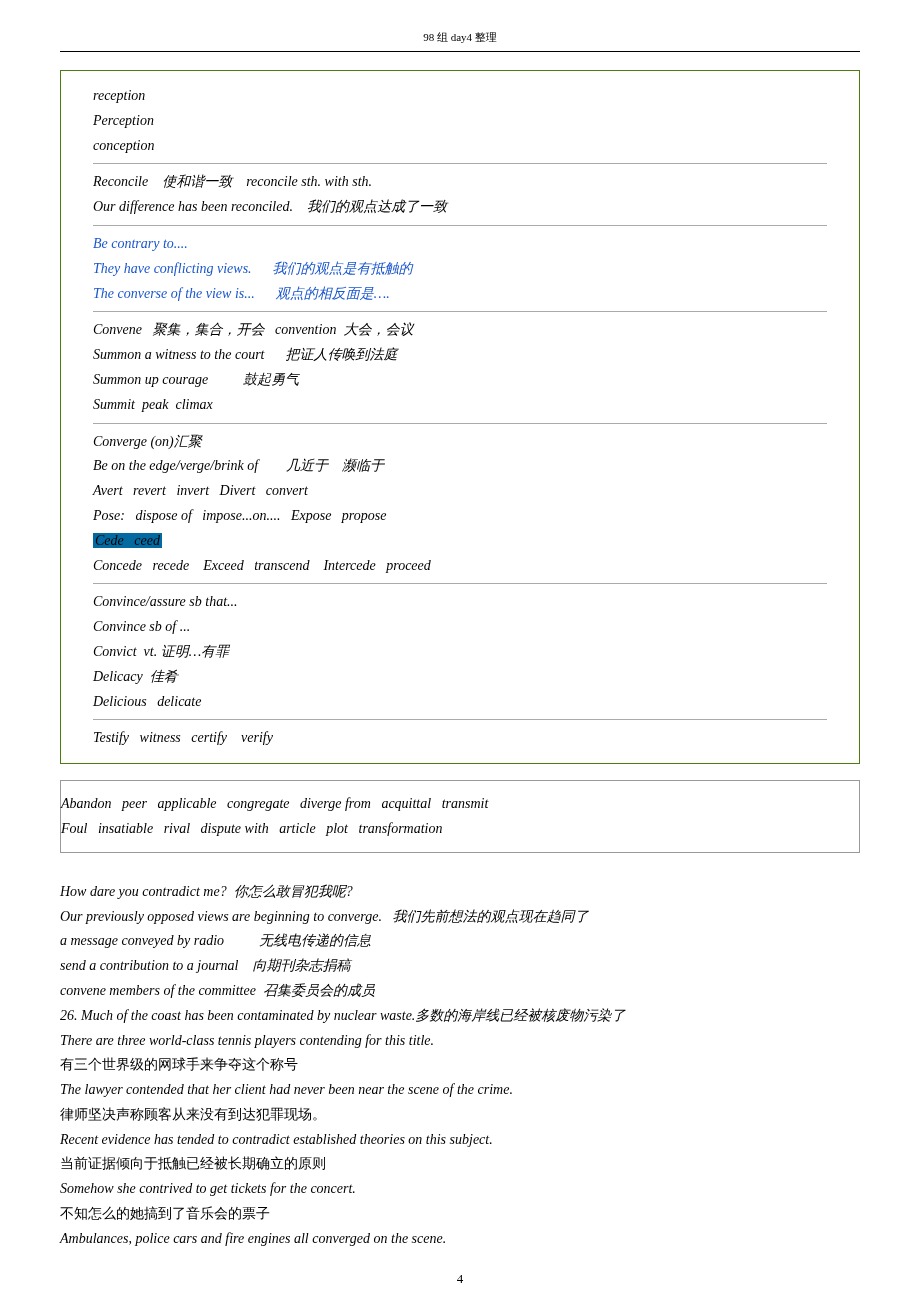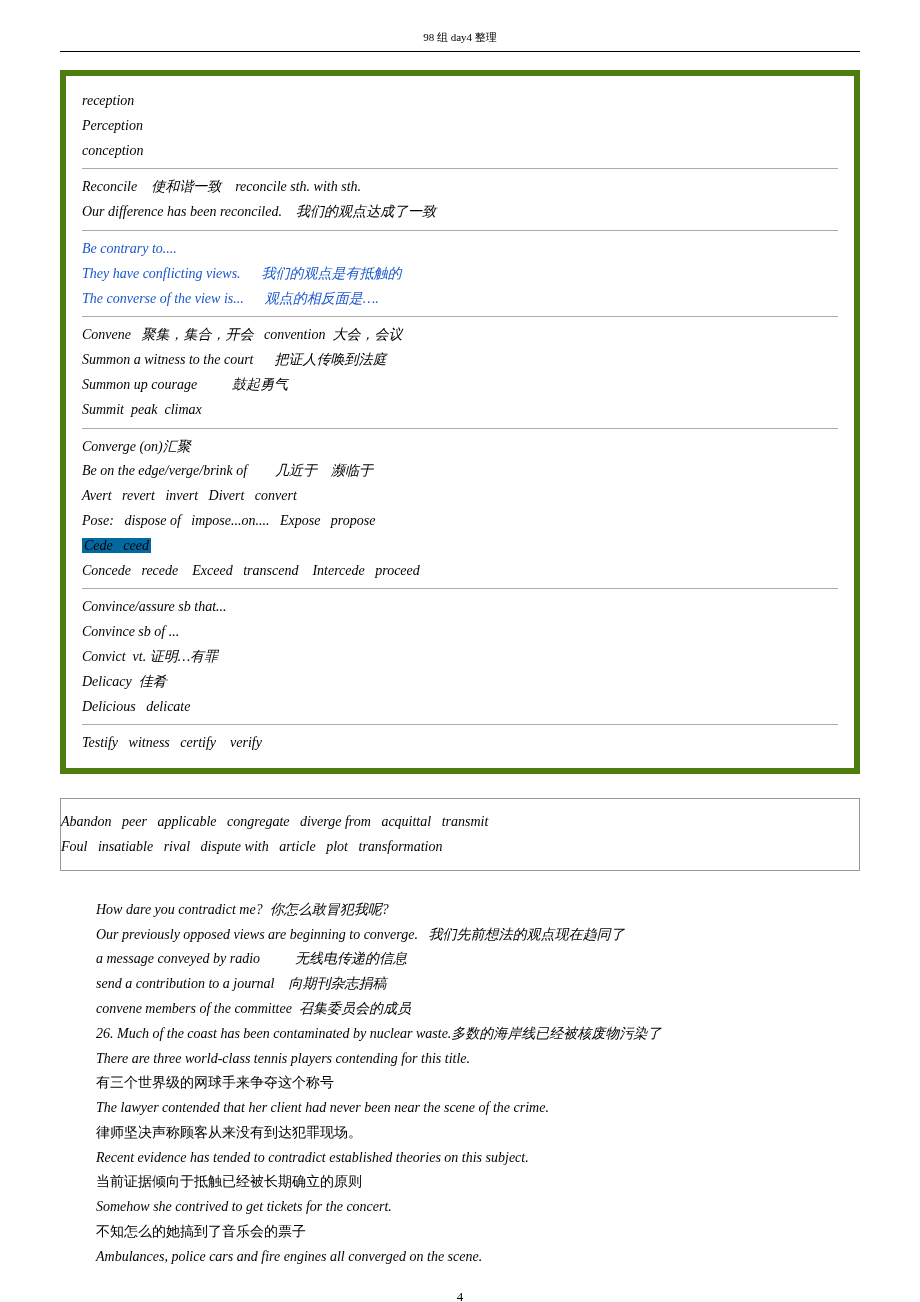--- a/index.html
+++ b/index.html
@@ -18,23 +18,23 @@
     }
     .page-header {
       text-align: center;
       font-size: 11px;
       color: #000;
       padding-bottom: 6px;
       border-bottom: 1px solid #000;
       margin-bottom: 18px;
     }
     .main-box {
-      border: 6px solid #4d7c0f;
-      padding: 12px 16px;
-      margin-bottom: 24px;
+      border: 1px solid #4d7c0f;
+      padding: 12px 32px;
+      margin-bottom: 16px;
     }
     .line {
       font-style: italic;
       line-height: 1.7;
       margin: 1px 0;
     }
     .line-blue {
       color: #1a56cc;
       font-style: italic;
     }
@@ -52,21 +52,20 @@
     }
     .section-box {
       border: 1px solid #999;
       padding: 10px 0;
       margin-bottom: 16px;
     }
     .sentence-block {
       padding: 10px 0 0 0;
       font-style: italic;
       line-height: 1.85;
-      margin-left: 36px;
     }
     .sentence-block .line {
       font-style: italic;
     }
     .page-footer {
       text-align: center;
       font-size: 13px;
       margin-top: 20px;
     }
   </style>

